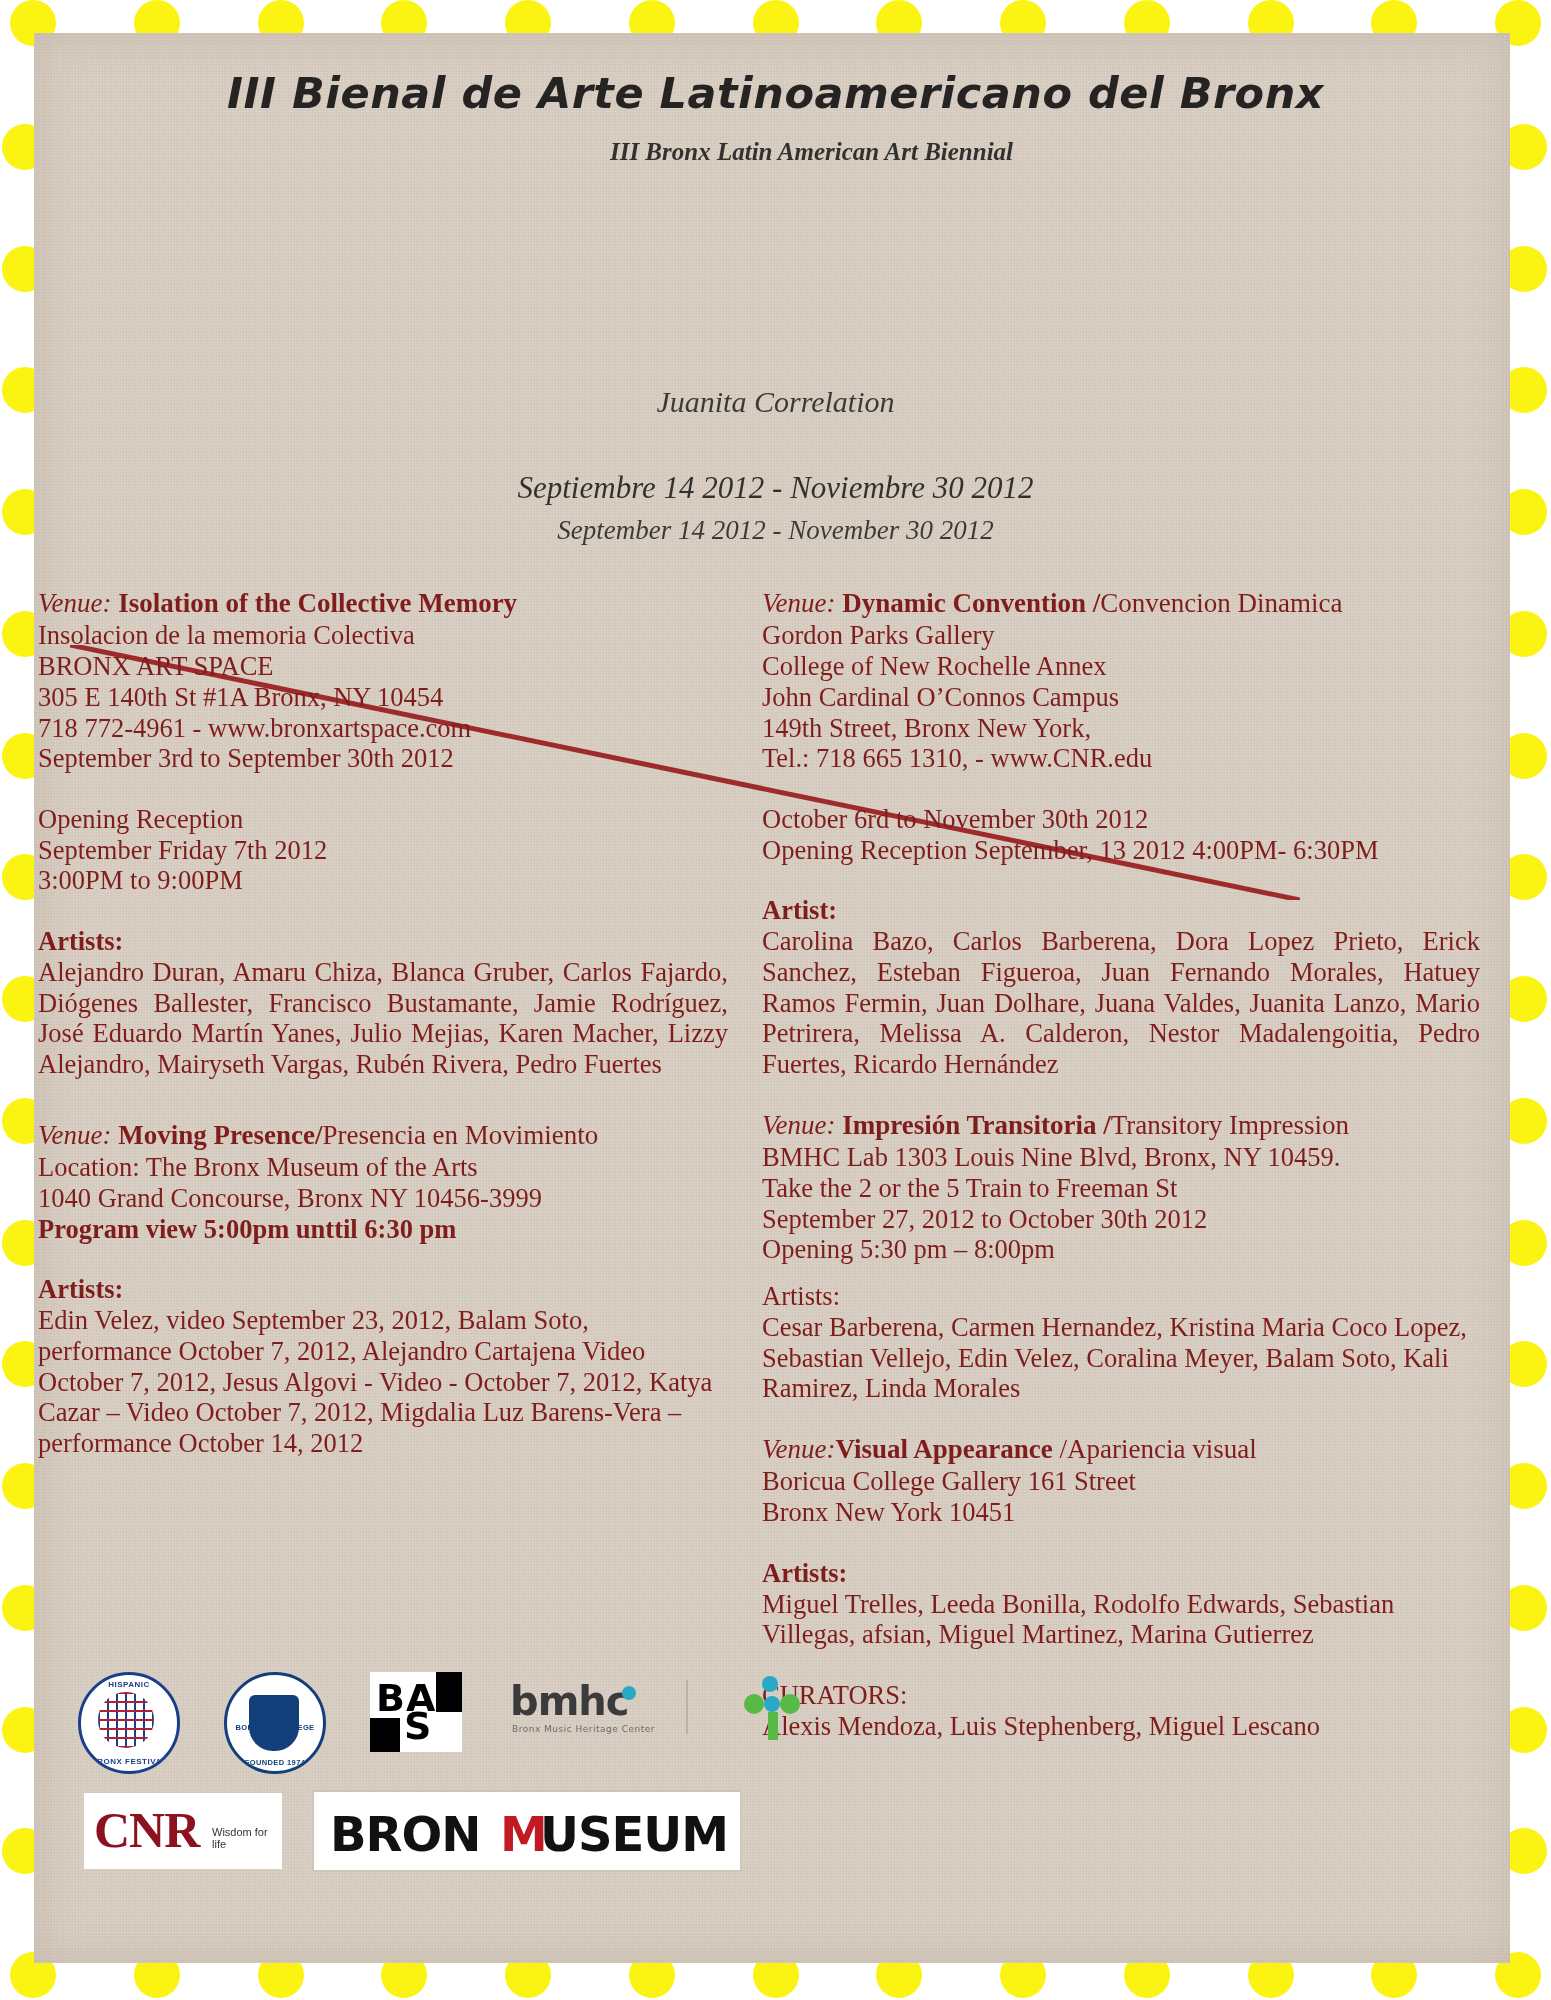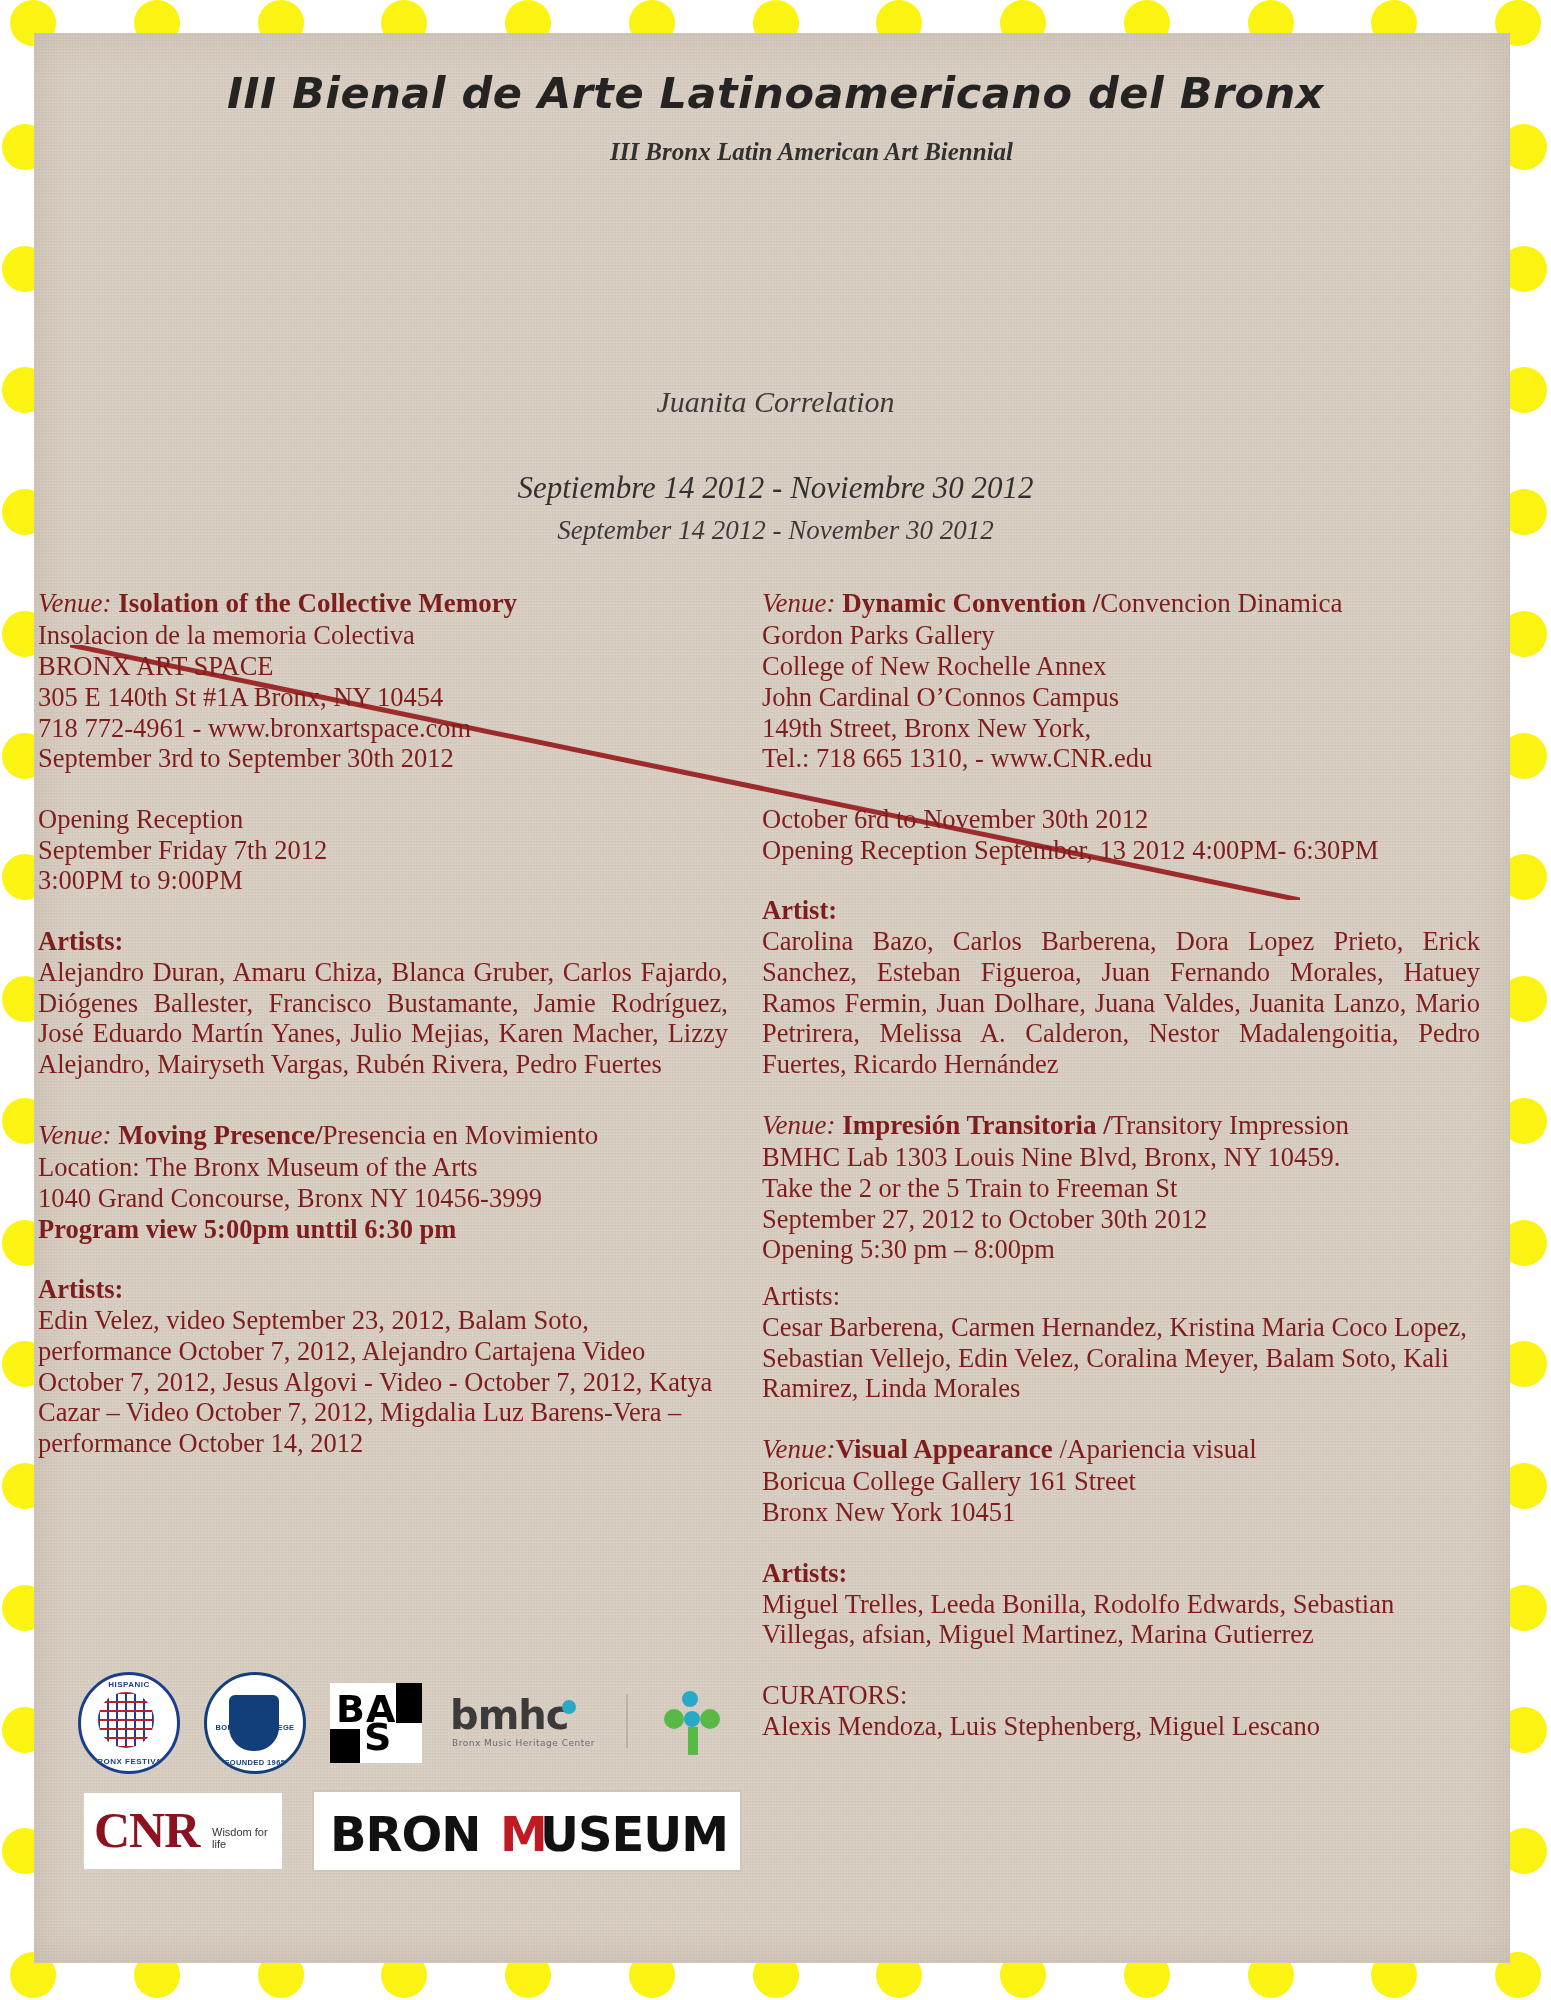--- a/index.html
+++ b/index.html
@@ -146,22 +146,21 @@
     text-align: justify;
     text-justify: inter-word;
   }
 
   
   .logos-row1 {
     position: absolute;
     left: 78px;
     top: 1672px;
     display: flex;
-    align-items: center;
-    gap: 24px;
+    gap: 44px;
   }
   .logos-row2 {
     position: absolute;
     left: 84px;
     top: 1790px;
     display: flex;
     align-items: center;
     gap: 30px;
   }
   .logo-hispanic {
@@ -505,21 +504,21 @@
   <div class="logos-row1">
     <div class="logo-hispanic">
       <div class="txt-top">HISPANIC</div>
       <div class="grid"></div>
       <div class="txt-bot">BRONX FESTIVAL</div>
     </div>
 
     <div class="logo-boricua">
       <div class="txt-top">BORICUA COLLEGE</div>
       <div class="seal"></div>
-      <div class="txt-bot">FOUNDED 1965</div>
+      <div class="txt-bot">FOUNDED 1974</div>
     </div>
 
     <div class="logo-bas">
       <div class="blk"></div>
       <div class="blk2"></div>
       <div class="b">B</div>
       <div class="a">A</div>
       <div class="s">S</div>
     </div>
 

